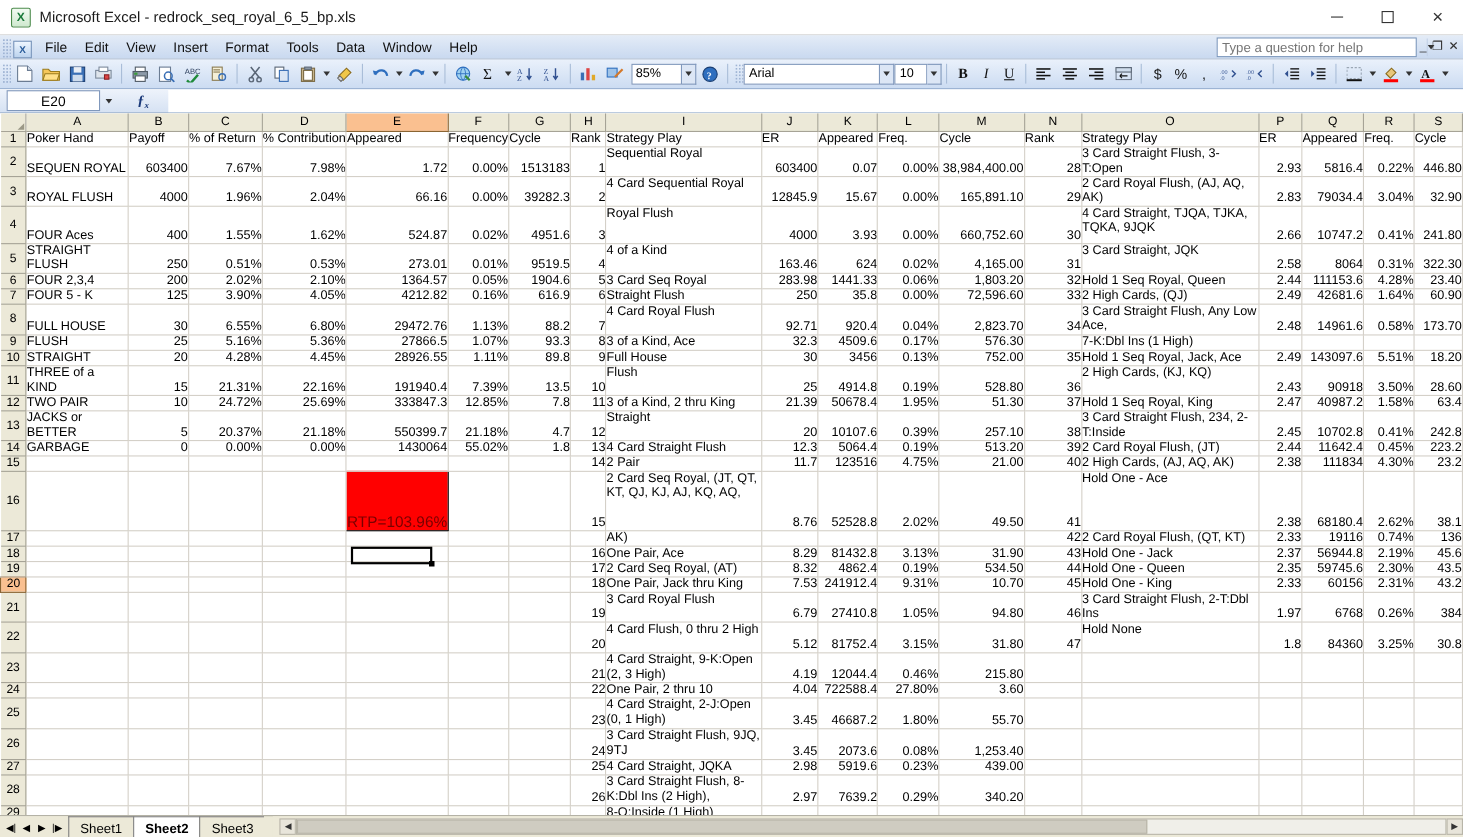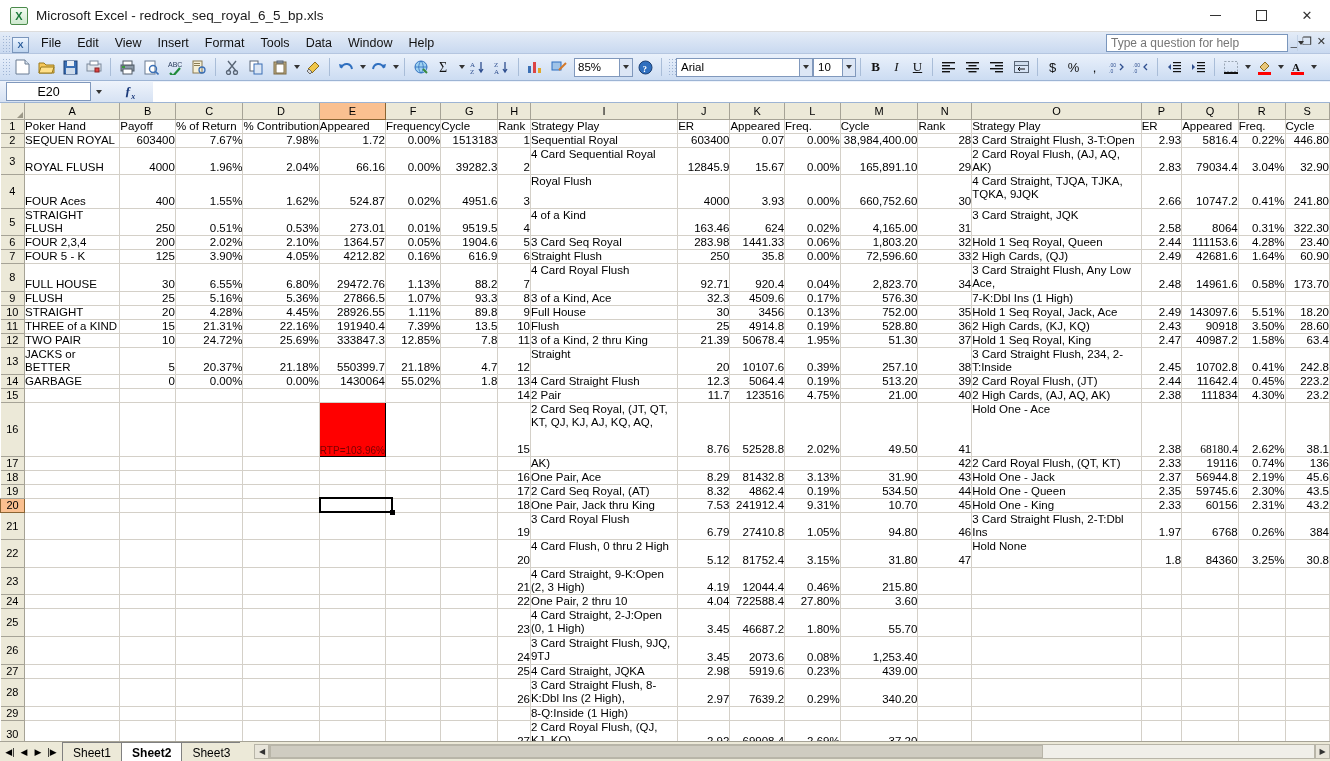--- a/index.html
+++ b/index.html
@@ -178,21 +178,21 @@
     border-bottom: 1px solid #d4d0c8;
     padding: 0 2px; vertical-align: bottom;
     white-space: nowrap; overflow: hidden;
     line-height: 13px; height: 13px;
   }
   .cell.top { vertical-align: top; }
   .r { text-align: right; }
   .l { text-align: left; }
   .redcell {
     background: #ff0000; border: 1px solid #000;
-    color: #7a0000; font-size: 10px;
+    color: #7a0000; font-size: 14px;
     text-align: left; vertical-align: bottom; padding: 0 2px;
   }
   .selbox {
     position: absolute; border: 2px solid #000;
     pointer-events: none; z-index: 5;
   }
   .selbox::after {
     content:""; position:absolute; right:-4px; bottom:-4px;
     width:5px;height:5px;background:#000;
   }
@@ -966,21 +966,21 @@
             <td class="cell l"></td>
             <td class="cell r wrapcell" style="vertical-align: bottom;">15</td>
             <td class="cell l top wrapcell">2 Card Seq Royal, (JT, QT, KT, QJ, KJ, AJ, KQ, AQ,</td>
             <td class="cell r wrapcell" style="vertical-align: bottom;">8.76</td>
             <td class="cell r wrapcell" style="vertical-align: bottom;">52528.8</td>
             <td class="cell r wrapcell" style="vertical-align: bottom;">2.02%</td>
             <td class="cell r wrapcell" style="vertical-align: bottom;">49.50</td>
             <td class="cell r wrapcell" style="vertical-align: bottom;">41</td>
             <td class="cell l top wrapcell">Hold One - Ace</td>
             <td class="cell r wrapcell" style="vertical-align: bottom;">2.38</td>
-            <td class="cell r wrapcell" style="vertical-align: bottom; font-family: Liberation Serif, serif;">68180.4</td>
+            <td class="cell r wrapcell" style="vertical-align: bottom;">68180.4</td>
             <td class="cell r wrapcell" style="vertical-align: bottom;">2.62%</td>
             <td class="cell r wrapcell" style="vertical-align: bottom;">38.1</td>
           </tr>
           <tr style="height: 14px;">
             <td class="rowhdr">17</td>
             <td class="cell l"></td>
             <td class="cell l"></td>
             <td class="cell l"></td>
             <td class="cell l"></td>
             <td class="cell l"></td>

